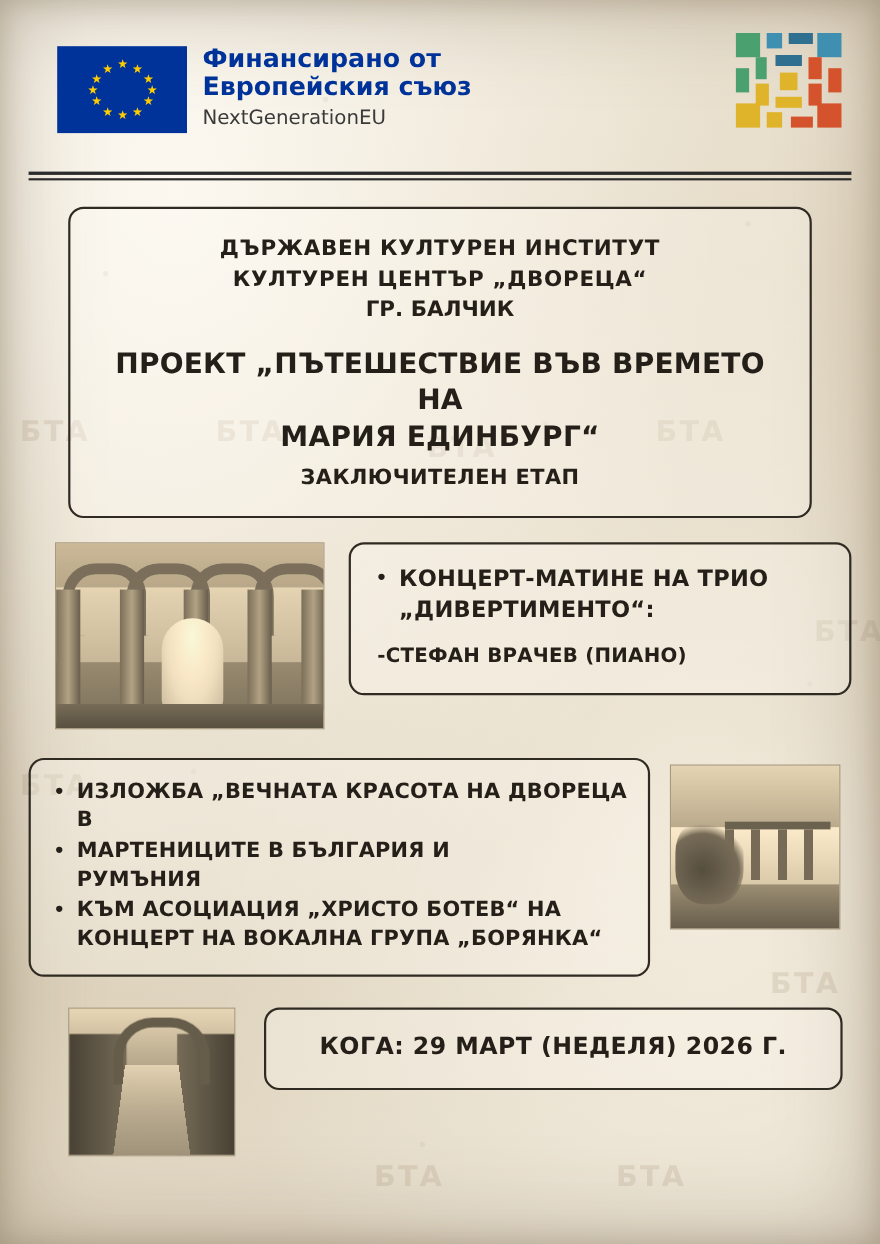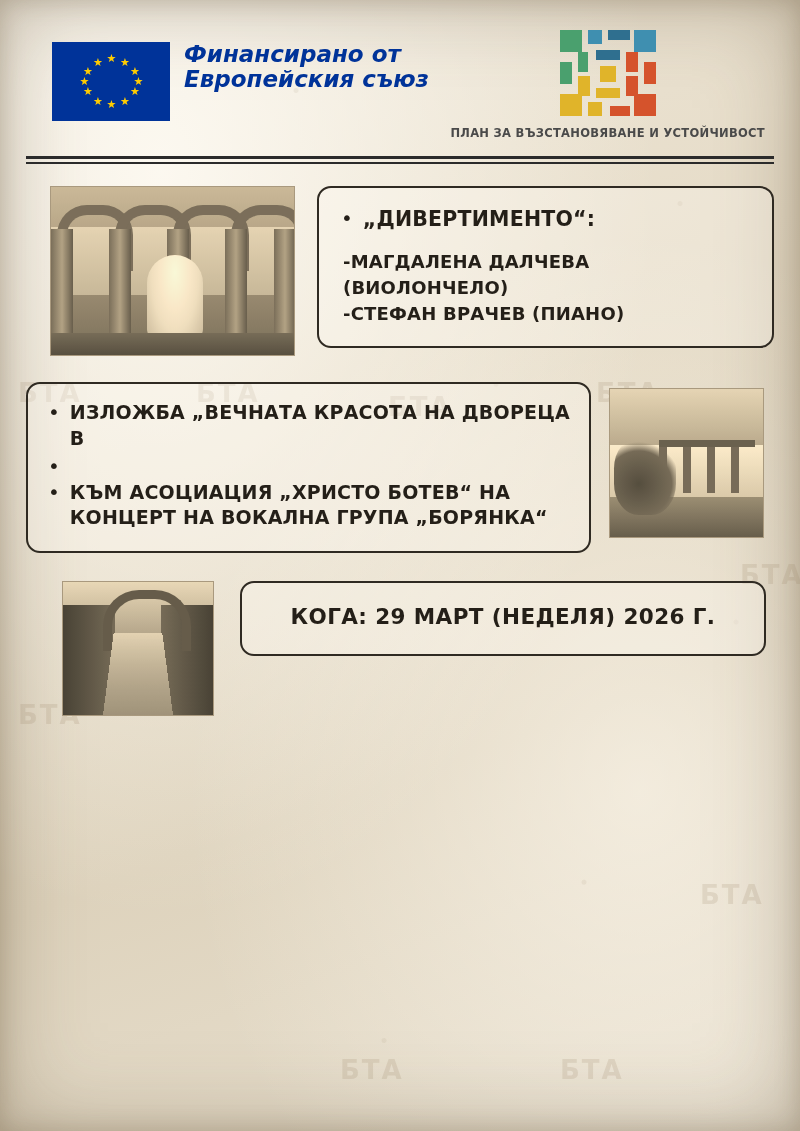--- a/index.html
+++ b/index.html
@@ -95,21 +95,20 @@
   }
   .eu-text {
     margin-left: 14px;
     color: #003399;
     line-height: 1.08;
   }
   .eu-line1, .eu-line2 {
     font-size: 23px;
     font-weight: bold;
     letter-spacing: 0px;
-    font-style: italic;
   }
   .eu-line3 {
     font-size: 18px;
     margin-top: 6px;
     color: #3a3a3a;
     font-weight: normal;
   }
 
   .prr-block {
     position: absolute;
@@ -431,20 +430,21 @@
           <span class="eu-star" style="left:54.5px; top:58px;">★</span>
           <span class="eu-star" style="left:41px;   top:54.5px;">★</span>
           <span class="eu-star" style="left:31px;   top:45px;">★</span>
           <span class="eu-star" style="left:27.5px; top:35px;">★</span>
           <span class="eu-star" style="left:31px;   top:25px;">★</span>
           <span class="eu-star" style="left:41px;   top:15.5px;">★</span>
         </div>
         <div class="eu-text">
           <div class="eu-line1">Финансирано от</div>
           <div class="eu-line2">Европейския съюз</div>
+          <div class="eu-line3">NextGenerationEU</div>
         </div>
       </div>
 
       <div class="prr-block">
         <div class="prr-logo">
           <span class="prr-cell" style="left:0px;  top:0px;  width:22px; height:22px; background:#4aa06e;"></span>
           <span class="prr-cell" style="left:28px; top:0px;  width:14px; height:14px; background:#3f8fb0;"></span>
           <span class="prr-cell" style="left:48px; top:0px;  width:22px; height:10px; background:#2f6f8f;"></span>
           <span class="prr-cell" style="left:74px; top:0px;  width:22px; height:22px; background:#3f8fb0;"></span>
           <span class="prr-cell" style="left:18px; top:22px; width:10px; height:20px; background:#4aa06e;"></span>
@@ -454,27 +454,34 @@
           <span class="prr-cell" style="left:40px; top:36px; width:16px; height:16px; background:#e0b42a;"></span>
           <span class="prr-cell" style="left:84px; top:32px; width:12px; height:22px; background:#d5532c;"></span>
           <span class="prr-cell" style="left:18px; top:46px; width:12px; height:20px; background:#e0b42a;"></span>
           <span class="prr-cell" style="left:36px; top:58px; width:24px; height:10px; background:#e0b42a;"></span>
           <span class="prr-cell" style="left:66px; top:46px; width:12px; height:20px; background:#d5532c;"></span>
           <span class="prr-cell" style="left:0px;  top:64px; width:22px; height:22px; background:#e0b42a;"></span>
           <span class="prr-cell" style="left:28px; top:72px; width:14px; height:14px; background:#e0b42a;"></span>
           <span class="prr-cell" style="left:50px; top:76px; width:20px; height:10px; background:#d5532c;"></span>
           <span class="prr-cell" style="left:74px; top:64px; width:22px; height:22px; background:#d5532c;"></span>
         </div>
-        <div class="prr-caption">ПЛАН ЗА ВЪЗСТАНОВЯВАНЕ И УСТОЙЧИВОСТ</div>
       </div>
     </div>
 
     <div class="rule"></div>
     <div class="rule thin" style="margin-top:3px;"></div>
 
+    <div class="box title-box">
+      <div class="t-line">ДЪРЖАВЕН КУЛТУРЕН ИНСТИТУТ</div>
+      <div class="t-line">КУЛТУРЕН ЦЕНТЪР „ДВОРЕЦА“</div>
+      <div class="t-city">ГР. БАЛЧИК</div>
+      <div class="t-project">ПРОЕКТ „ПЪТЕШЕСТВИЕ ВЪВ ВРЕМЕТО НА</div>
+      <div class="t-project" style="margin-top:0;">МАРИЯ ЕДИНБУРГ“</div>
+      <div class="t-stage">ЗАКЛЮЧИТЕЛЕН ЕТАП</div>
+    </div>
 
     <div class="sec">
       <div class="photo ph1">
         <div class="sky"></div>
         <div class="arches">
           <div class="arch" style="left:6px;"></div>
           <div class="arch" style="left:64px;"></div>
           <div class="arch" style="left:122px;"></div>
           <div class="arch" style="left:180px;"></div>
           <div class="col" style="left:0px;   height:110px;"></div>
@@ -484,42 +491,46 @@
           <div class="col" style="left:223px; height:110px;"></div>
         </div>
         <div class="figure"></div>
         <div class="floor"></div>
       </div>
 
       <div class="box concert-box">
         <div class="bullet-row">
           <div class="bullet-dot">•</div>
           <div>
+            <div class="concert-head">КОНЦЕРТ-МАТИНЕ НА ТРИО</div>
             <div class="concert-head">„ДИВЕРТИМЕНТО“:</div>
           </div>
         </div>
         <div class="performers">
-          <div class="performer">-МАГДАЛЕНА ДАЛЧЕВА (ВИОЛОНЧЕЛО)</div>
           <div class="performer">-СТЕФАН ВРАЧЕВ (ПИАНО)</div>
         </div>
       </div>
     </div>
 
     <div class="sec2">
       <div class="box events-box">
 
         <div class="ev-item">
           <div class="bullet-dot">•</div>
           <div>
             <div class="ev-text">ИЗЛОЖБА „ВЕЧНАТА КРАСОТА НА ДВОРЕЦА В</div>
           </div>
         </div>
 
         <div class="ev-item">
           <div class="bullet-dot">•</div>
+          <div>
+            <div class="ev-text">МАРТЕНИЦИТЕ В БЪЛГАРИЯ И</div>
+            <div class="ev-text">РУМЪНИЯ</div>
+          </div>
         </div>
 
         <div class="ev-item">
           <div class="bullet-dot">•</div>
           <div>
             <div class="ev-text">КЪМ АСОЦИАЦИЯ „ХРИСТО БОТЕВ“ НА</div>
             <div class="ev-text">КОНЦЕРТ НА ВОКАЛНА ГРУПА „БОРЯНКА“</div>
           </div>
         </div>
 

